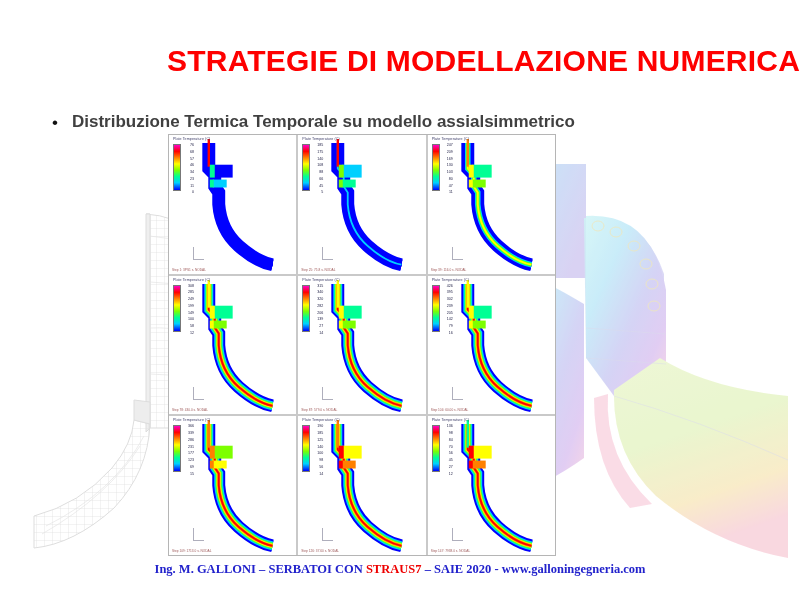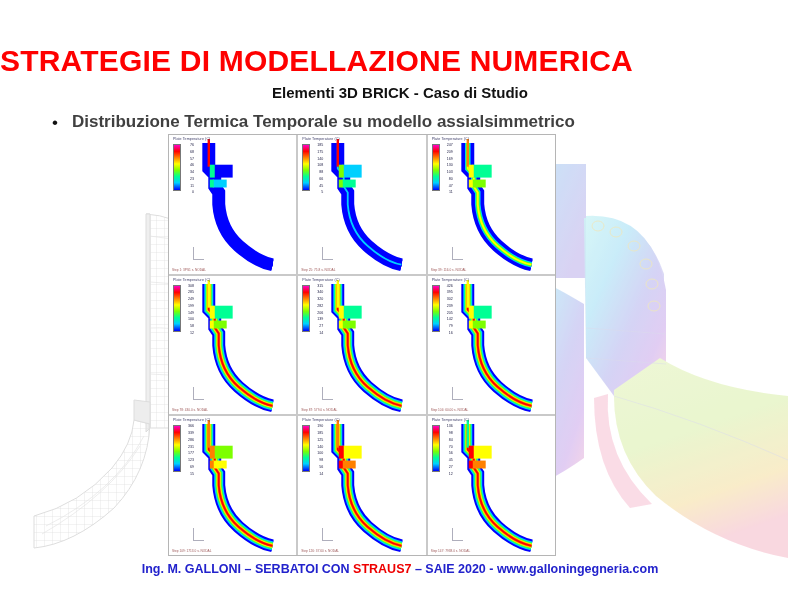--- a/index.html
+++ b/index.html
@@ -15,21 +15,21 @@
     position:absolute;left:28px;top:196px;width:230px;height:360px;
     opacity:0.55;pointer-events:none;
   }
   .bg-right{
     position:absolute;left:548px;top:158px;width:262px;height:400px;
     opacity:0.75;pointer-events:none;
   }
 
   
   .title-main{
-    position:absolute;left:0;right:0;top:44px;text-align:left;
+    position:absolute;left:0;right:0;top:44px;text-align:right;
     color:#fe0000;font-size:30px;font-weight:bold;letter-spacing:.2px;
     white-space:nowrap;
   }
   .title-sub{
     position:absolute;left:0;right:0;top:84px;text-align:center;
     color:#111111;font-size:15px;font-weight:bold;
   }
   .bullet-row{
     position:absolute;left:52px;top:112px;width:700px;
     display:flex;align-items:flex-start;gap:14px;
@@ -78,21 +78,21 @@
   .panel-axis{
     position:absolute;left:24px;bottom:14px;width:10px;height:12px;
     border-left:0.6px solid #8d8da0;border-bottom:0.6px solid #8d8da0;
     opacity:.7;
   }
   .panel-svg{position:absolute;inset:0;width:100%;height:100%;}
 
   
   .footer{
     position:absolute;left:0;right:0;top:562px;text-align:center;
-    font-size:12.5px;font-weight:bold;color:#2222cc;white-space:nowrap;
+    font-size:12.5px;font-weight:bold;color:#2222cc;white-space:nowrap;font-family:Liberation Serif, serif;
   }
   .footer .hot{color:#ee0000;}
 </style>
 </head>
 <body>
 
 <div id="slide">
 
   <svg class="bg-left" viewBox="0 0 230 360" preserveAspectRatio="none">
     <defs>
@@ -157,21 +157,20 @@
       <ellipse cx="106" cy="148" rx="6" ry="5"></ellipse>
     </g>
     <g stroke="#cfcfe5" stroke-width="0.7" fill="none" opacity="0.7">
       <path d="M38 170 L118 176"></path>
       <path d="M38 200 L118 206"></path>
       <path d="M66 238 Q 150 262 240 302"></path>
     </g>
   </svg>
 
   <div class="title-main">STRATEGIE DI MODELLAZIONE NUMERICA</div>
-  <div class="title-sub">Elementi 3D BRICK - Caso di Studio</div>
 
   <div class="bullet-row">
     <span class="bullet-dot">•</span>
     <span class="bullet-text">Distribuzione Termica Temporale su modello assialsimmetrico</span>
   </div>
 
   <div id="grid">
       <div class="panel">
         <svg class="panel-svg" viewBox="0 0 128 140" preserveAspectRatio="none">
           <path d="M40 8 L40 34 L46 40 L46 52 L50 58 L50 70 Q 52 96 70 112 Q 88 128 104 131" fill="none" stroke="#0000ff" stroke-width="13" stroke-linecap="butt"></path>

